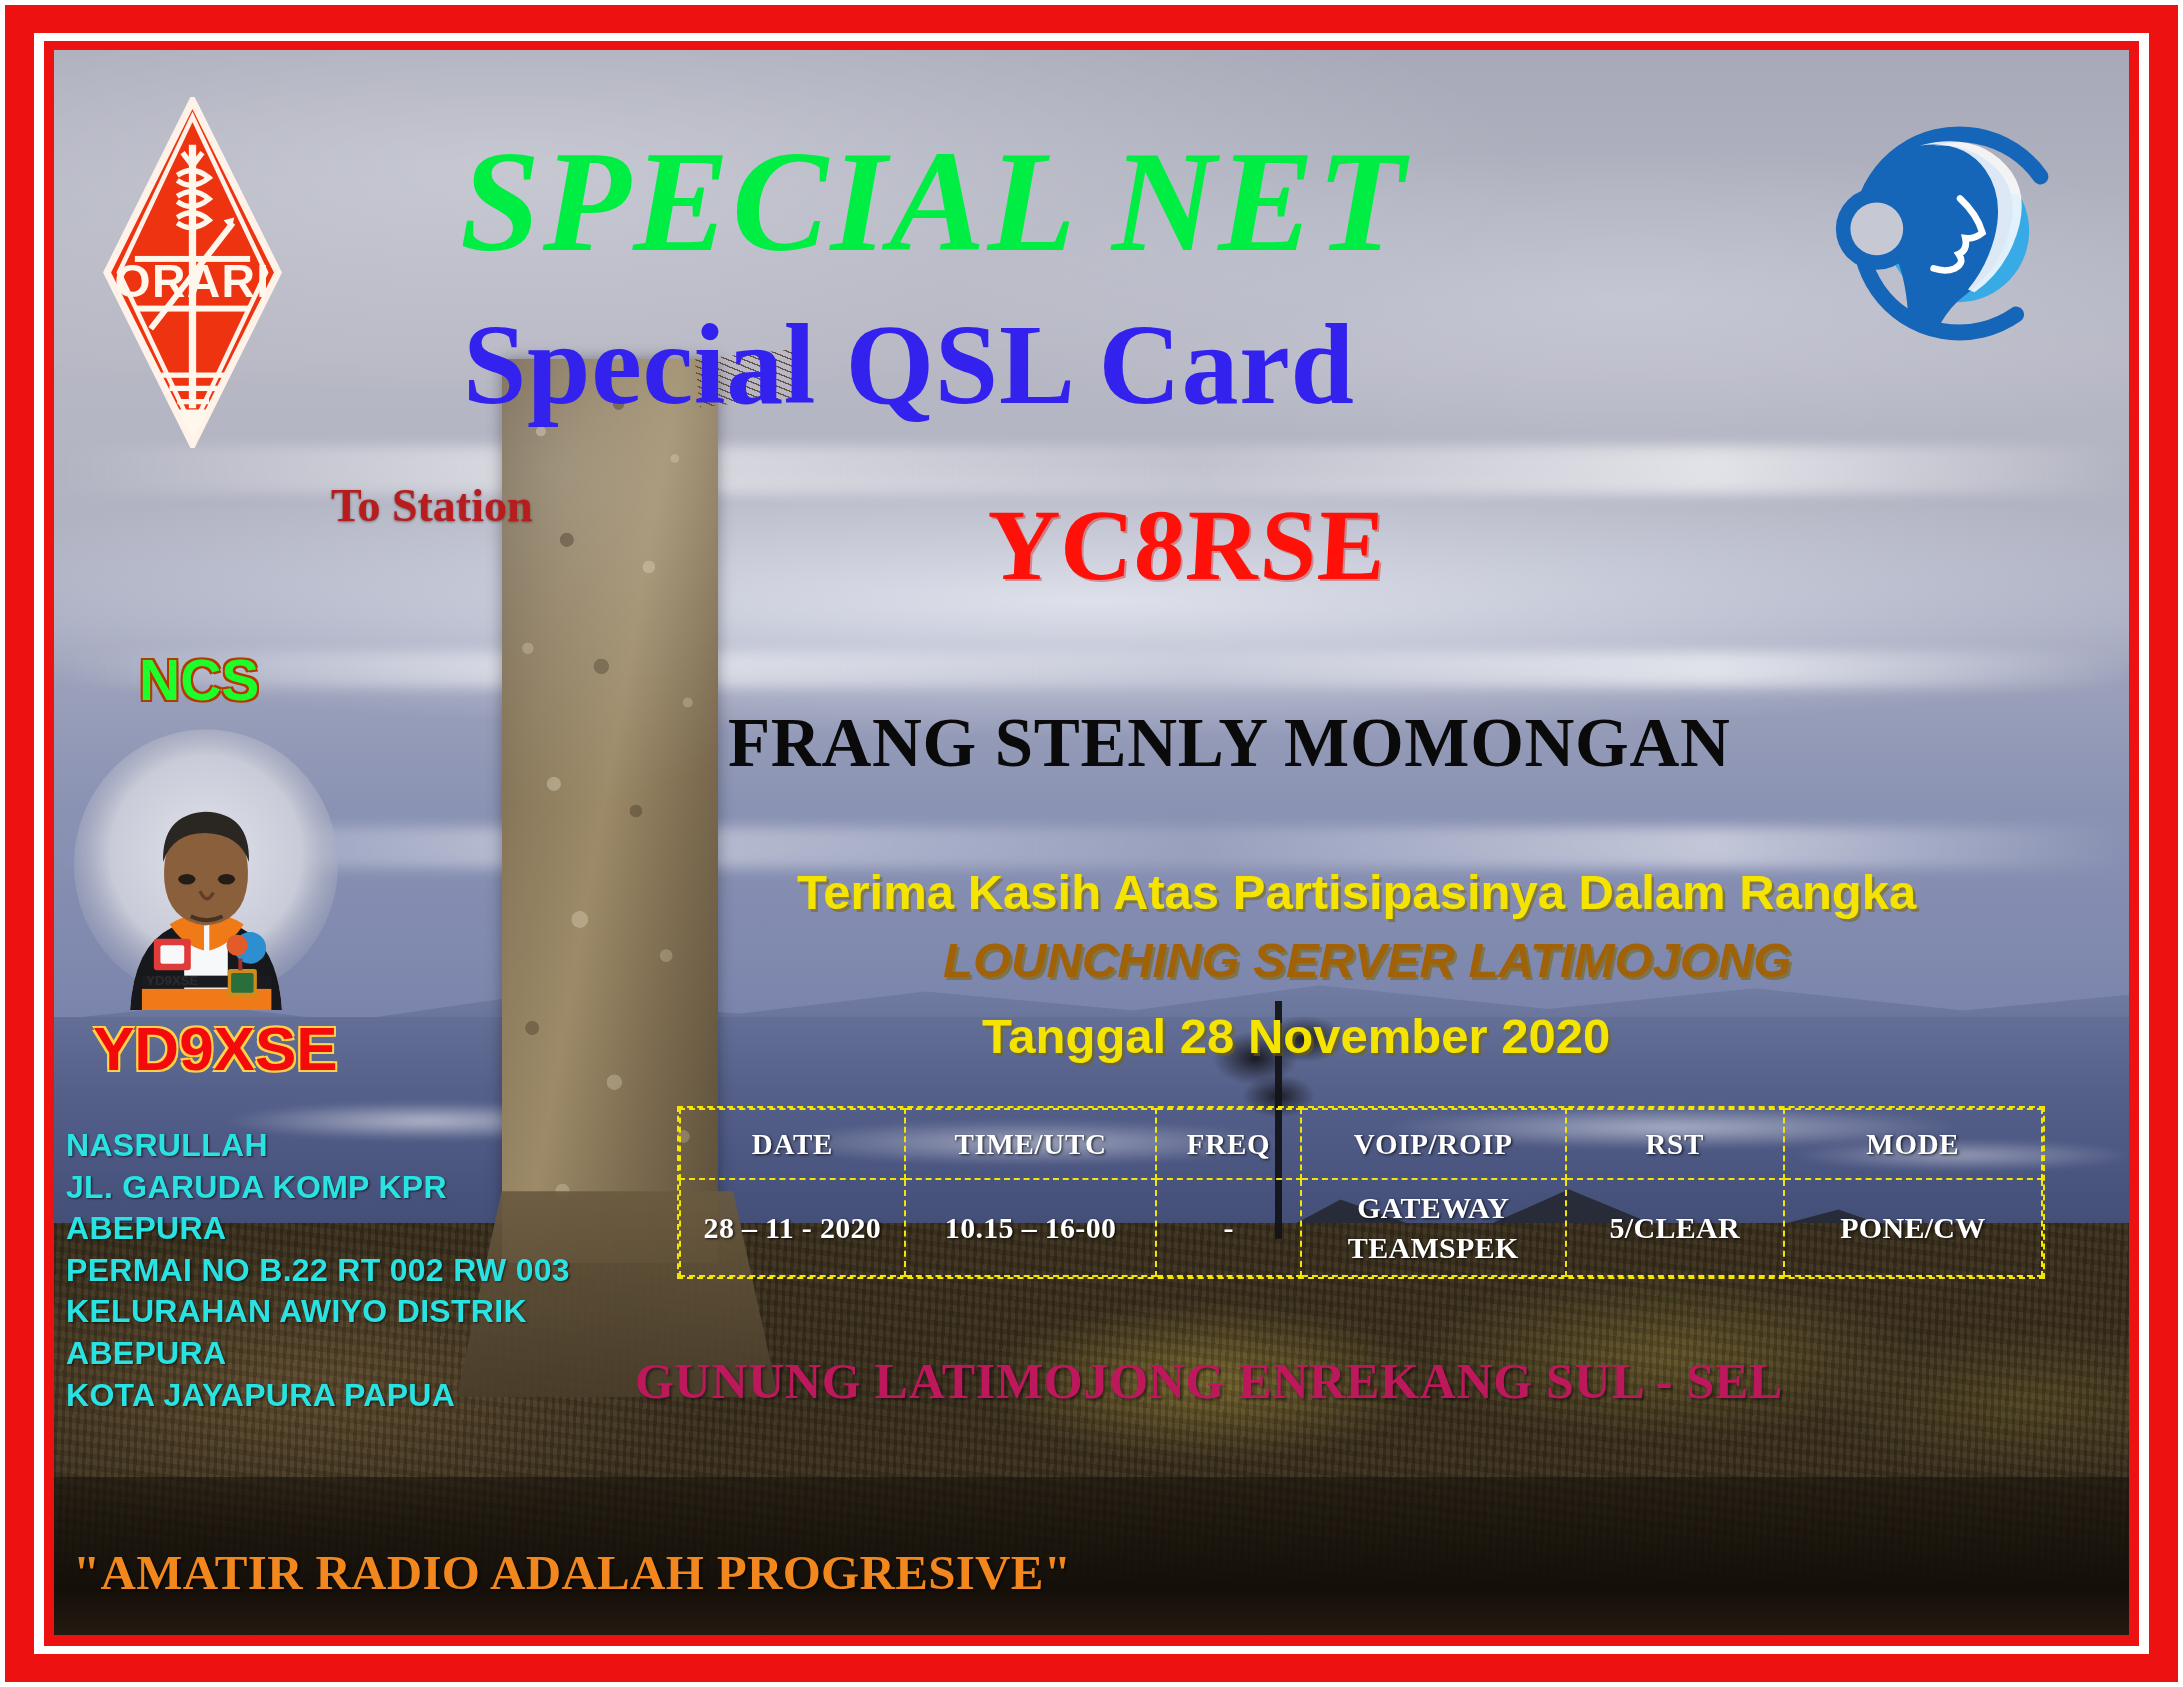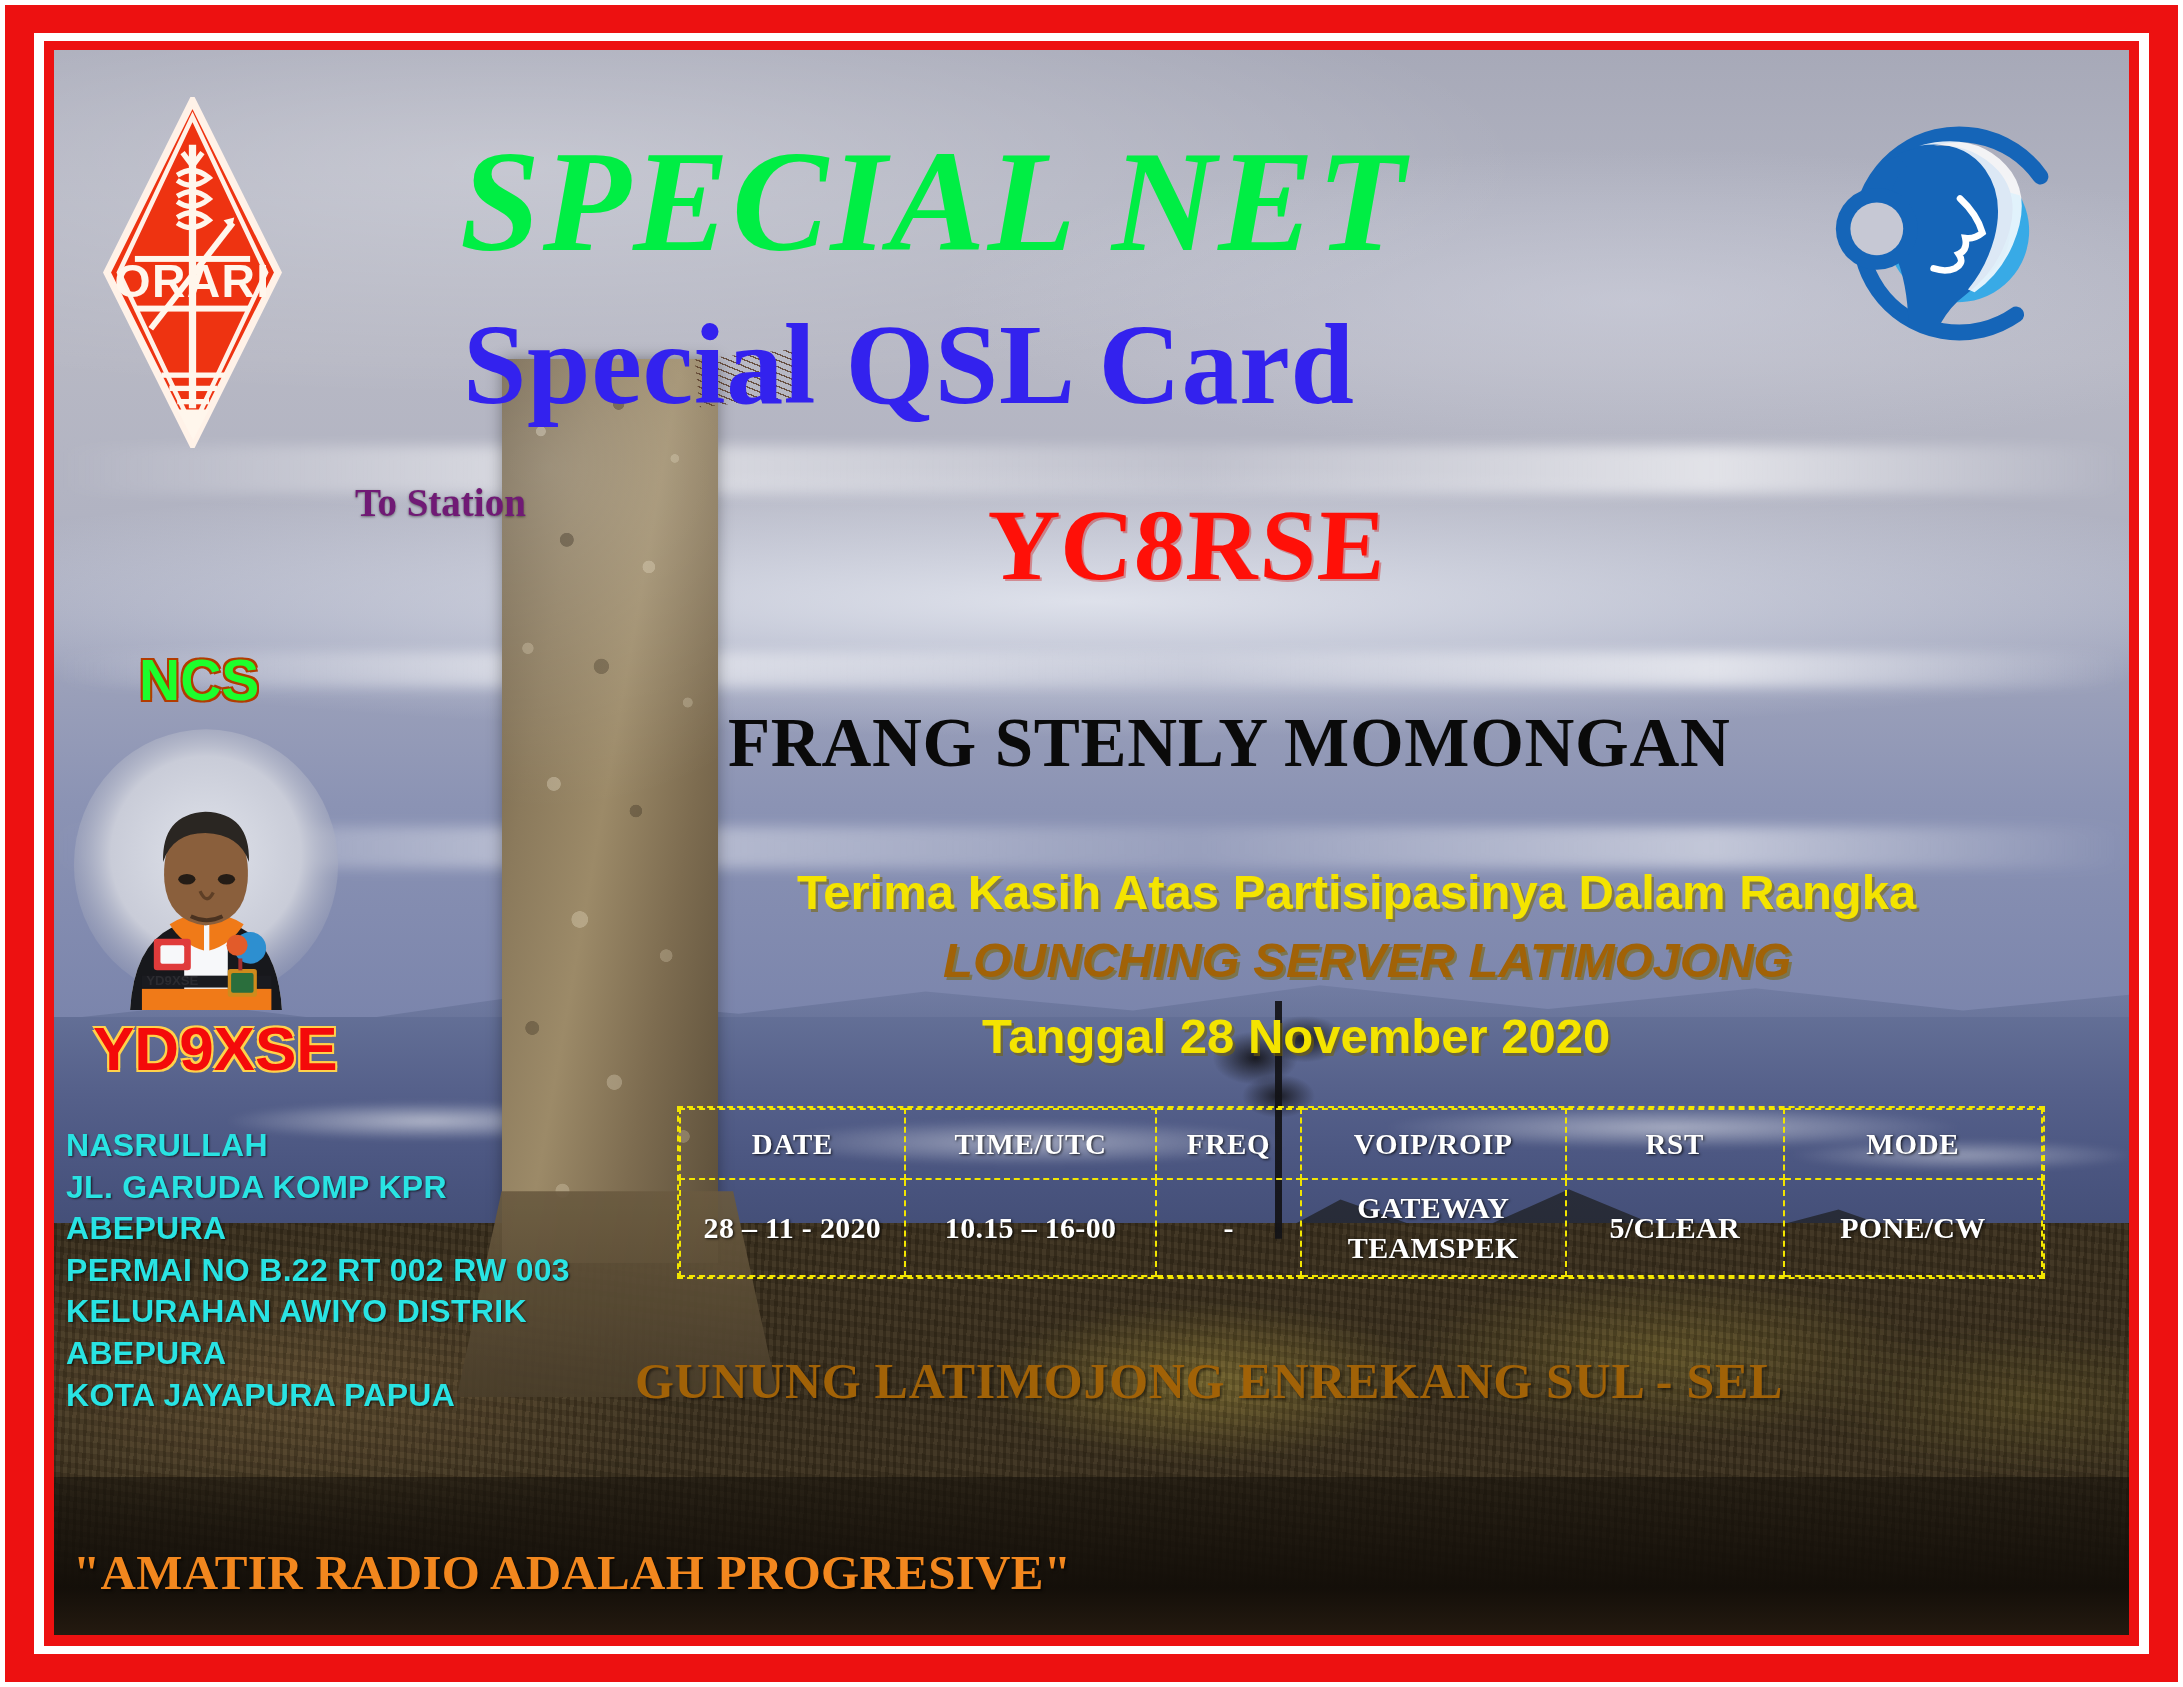--- a/index.html
+++ b/index.html
@@ -119,22 +119,22 @@
 
   
   .headset{position:absolute;right:79px;top:99px;width:284px;height:265px;}
   .headset svg{width:100%;height:100%;display:block;}
 
   
   .special-net{left:460px;top:130px;font-size:144px;font-weight:700;font-style:italic;
       color:#00EE44;letter-spacing:2.6px;font-family:"Liberation Serif",serif;}
   .qsl-card{left:463px;top:308px;font-size:114px;font-weight:700;color:#3322EE;
       letter-spacing:0.7px;font-family:"Liberation Serif",serif;}
-  .to-station{left:331px;top:483px;font-size:39px;font-weight:700;color:#701a75;
-      font-family:"Liberation Serif",serif;text-shadow:0 1.3px 2.6px rgba(0,0,0,.45);margin-left:24px;}
+  .to-station{left:331px;top:483px;font-size:46px;font-weight:700;color:#b91c1c;
+      font-family:"Liberation Serif",serif;text-shadow:0 1.3px 2.6px rgba(0,0,0,.45);}
 
   .callsign{left:986px;top:495px;font-size:101px;font-weight:700;color:#FF1008;
       font-family:"Liberation Serif",serif;letter-spacing:1.3px;
       transform:skewX(-3deg);text-shadow:2px 2px 0 rgba(200,0,0,.35);}
   .opname{left:728px;top:709px;font-size:69px;font-weight:700;color:#0a0a0a;
       font-family:"Liberation Serif",serif;letter-spacing:0.7px;}
 
   .thanks{left:797px;top:868px;font-size:49px;font-weight:700;color:#F4E400;
       font-family:"Liberation Sans",sans-serif;text-shadow:2.6px 2.6px 0 rgba(120,100,0,.55);}
   .lounch{left:943px;top:936px;font-size:49px;font-weight:700;font-style:italic;color:#a16207;
@@ -163,21 +163,21 @@
   .qtable{position:absolute;left:677px;top:1106px;width:1364px;height:169px;
      border:2.6px dashed #F2E500;border-collapse:collapse;}
   .qtable table{width:100%;height:100%;border-collapse:collapse;table-layout:fixed;}
   .qtable td{border:2px dashed #F2E500;text-align:center;color:#ffffff;
      font-family:"Liberation Serif",serif;font-weight:700;
      text-shadow:1.3px 1.3px 2.6px rgba(0,0,0,.75);vertical-align:middle;}
   .qtable tr.head td{font-size:29px;letter-spacing:0.7px;height:42%;}
   .qtable tr.body td{font-size:30px;letter-spacing:0.3px;}
   .qtable .two{line-height:1.32;}
 
-  .gunung{left:635px;top:1356px;font-size:50px;font-weight:700;color:#a16207;
+  .gunung{left:635px;top:1356px;font-size:50px;font-weight:700;color:#be185d;
      font-family:"Liberation Serif",serif;letter-spacing:0.7px;
      text-shadow:2px 2px 2.6px rgba(0,0,0,.45);}
 
   .slogan{left:73px;top:1548px;font-size:49px;font-weight:700;color:#F2871E;
      font-family:"Liberation Serif",serif;letter-spacing:0.3px;
      text-shadow:2px 2px 2.6px rgba(0,0,0,.55);}
   .website{left:1257px;top:1542px;font-size:50px;font-weight:700;color:#12CE46;
      font-family:"Liberation Serif",serif;letter-spacing:0.3px;
      text-shadow:2px 2px 2.6px rgba(0,0,0,.55);}
 </style>

